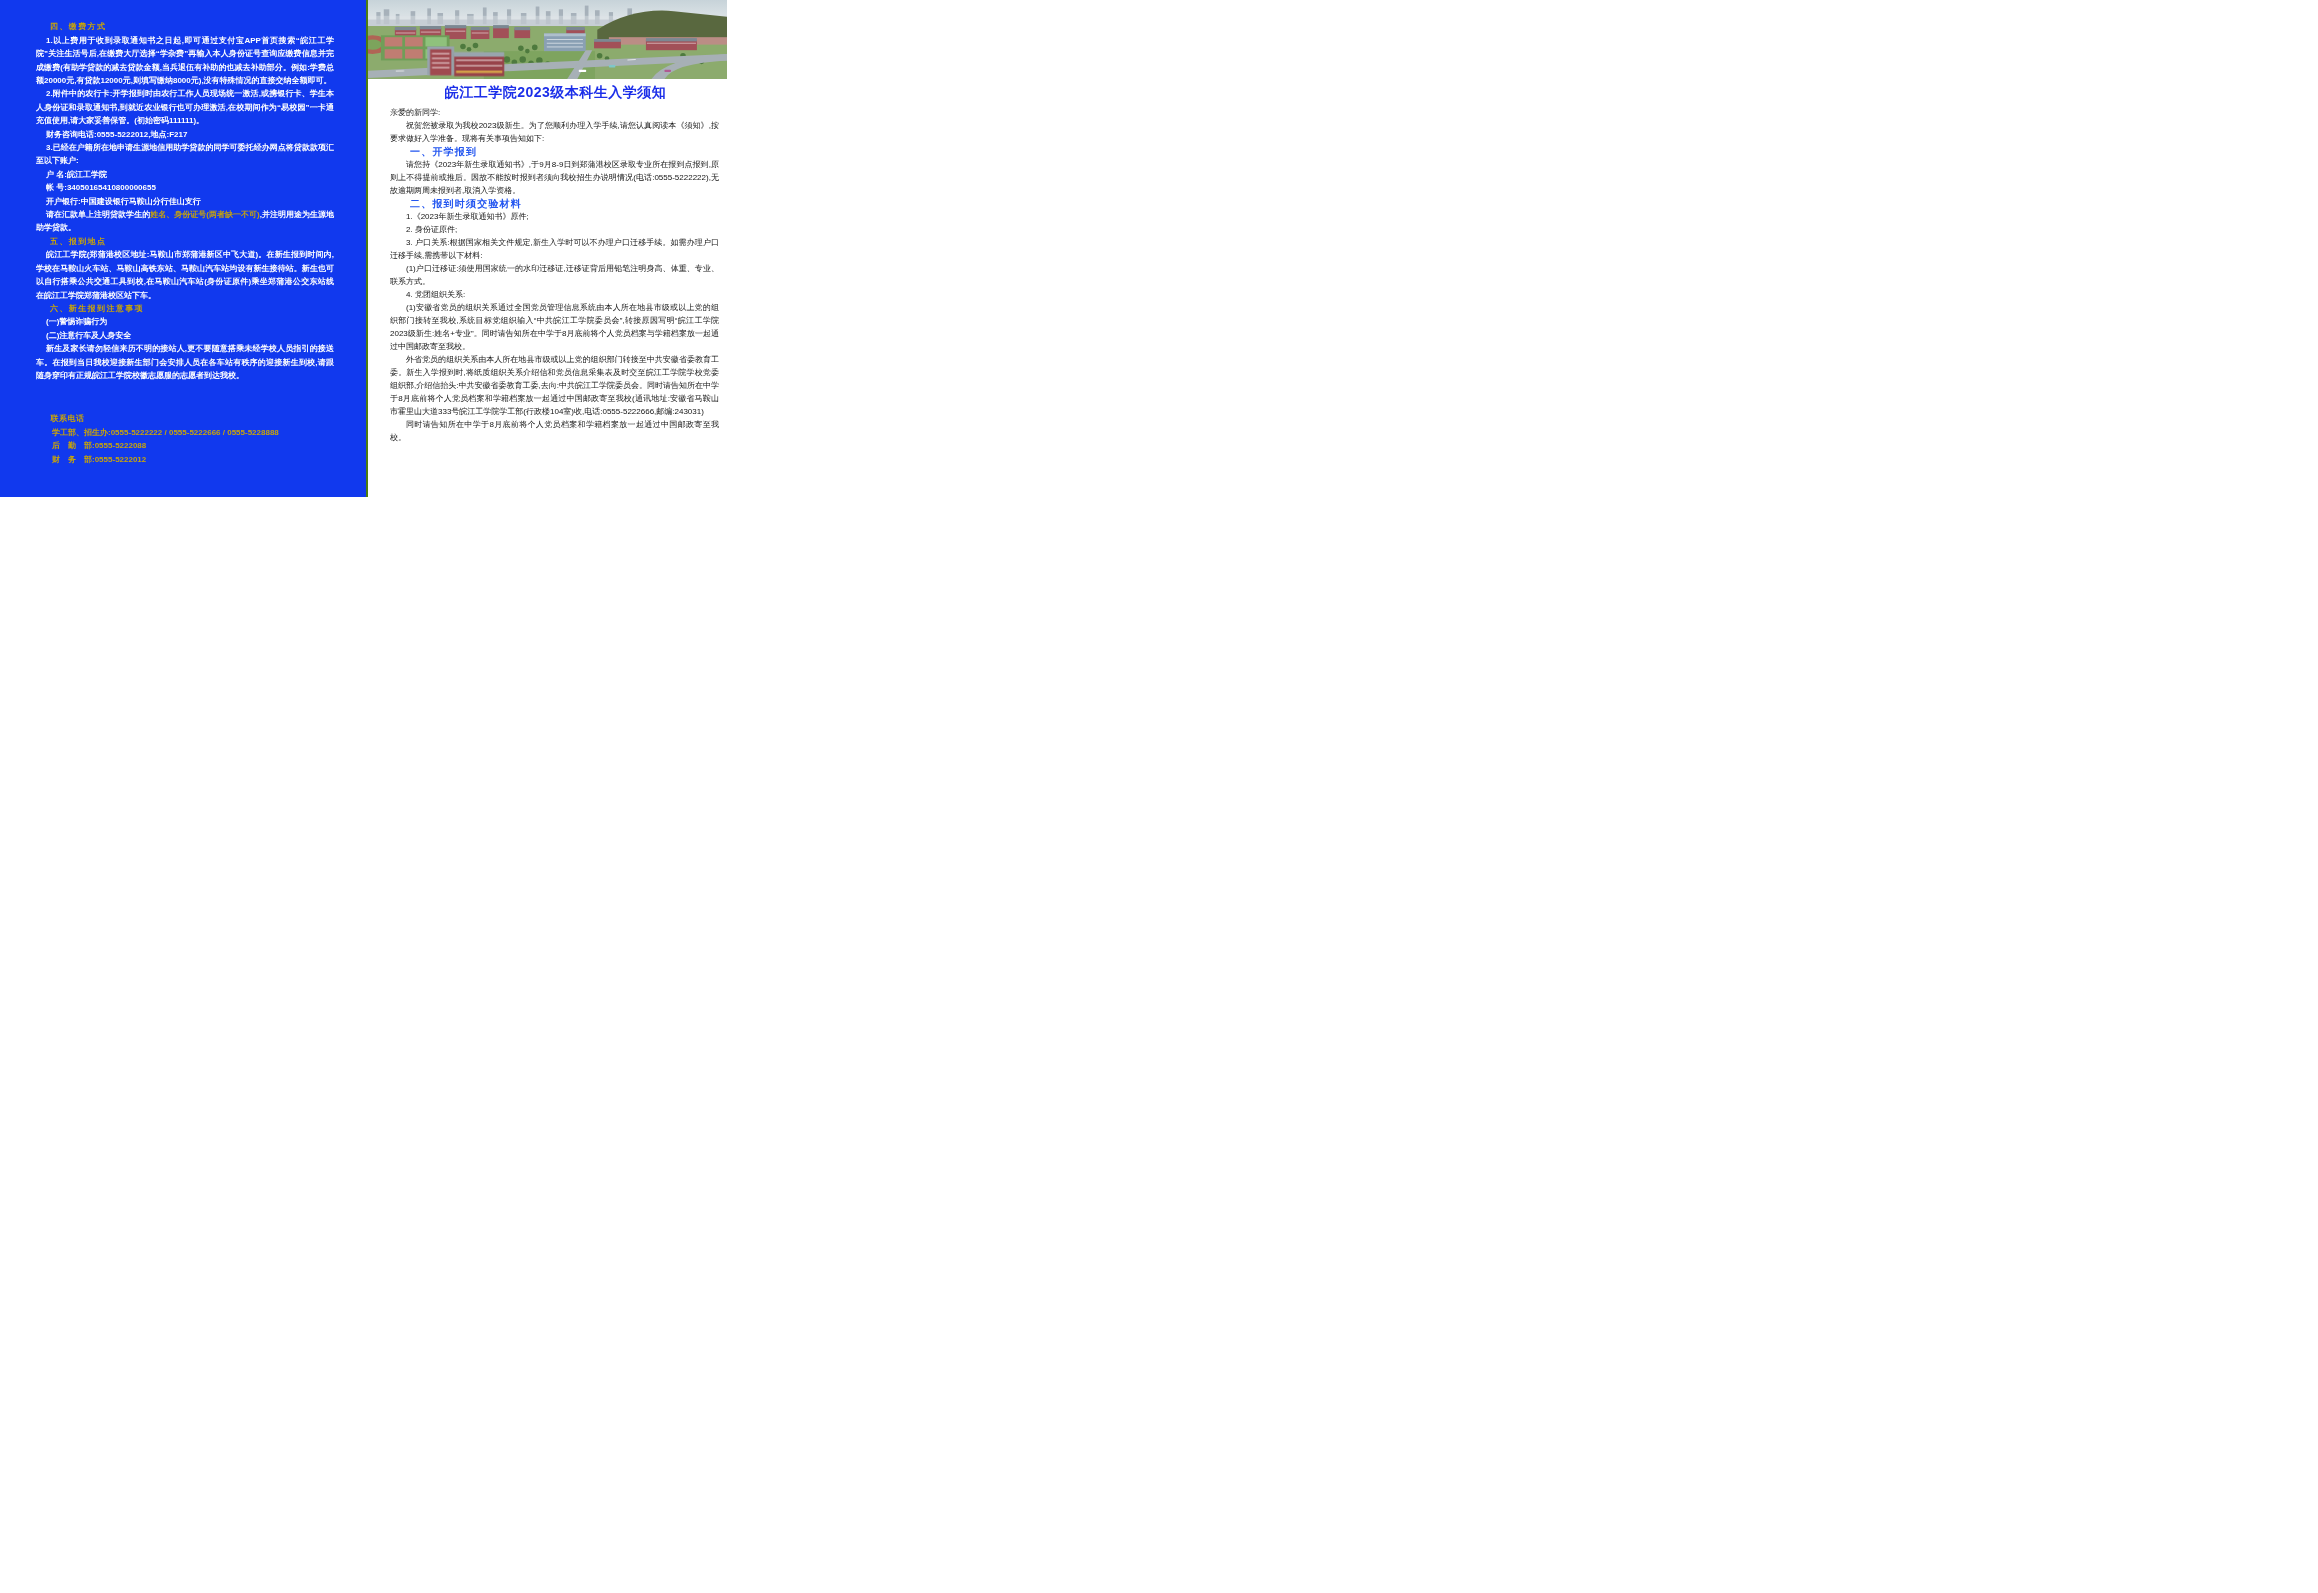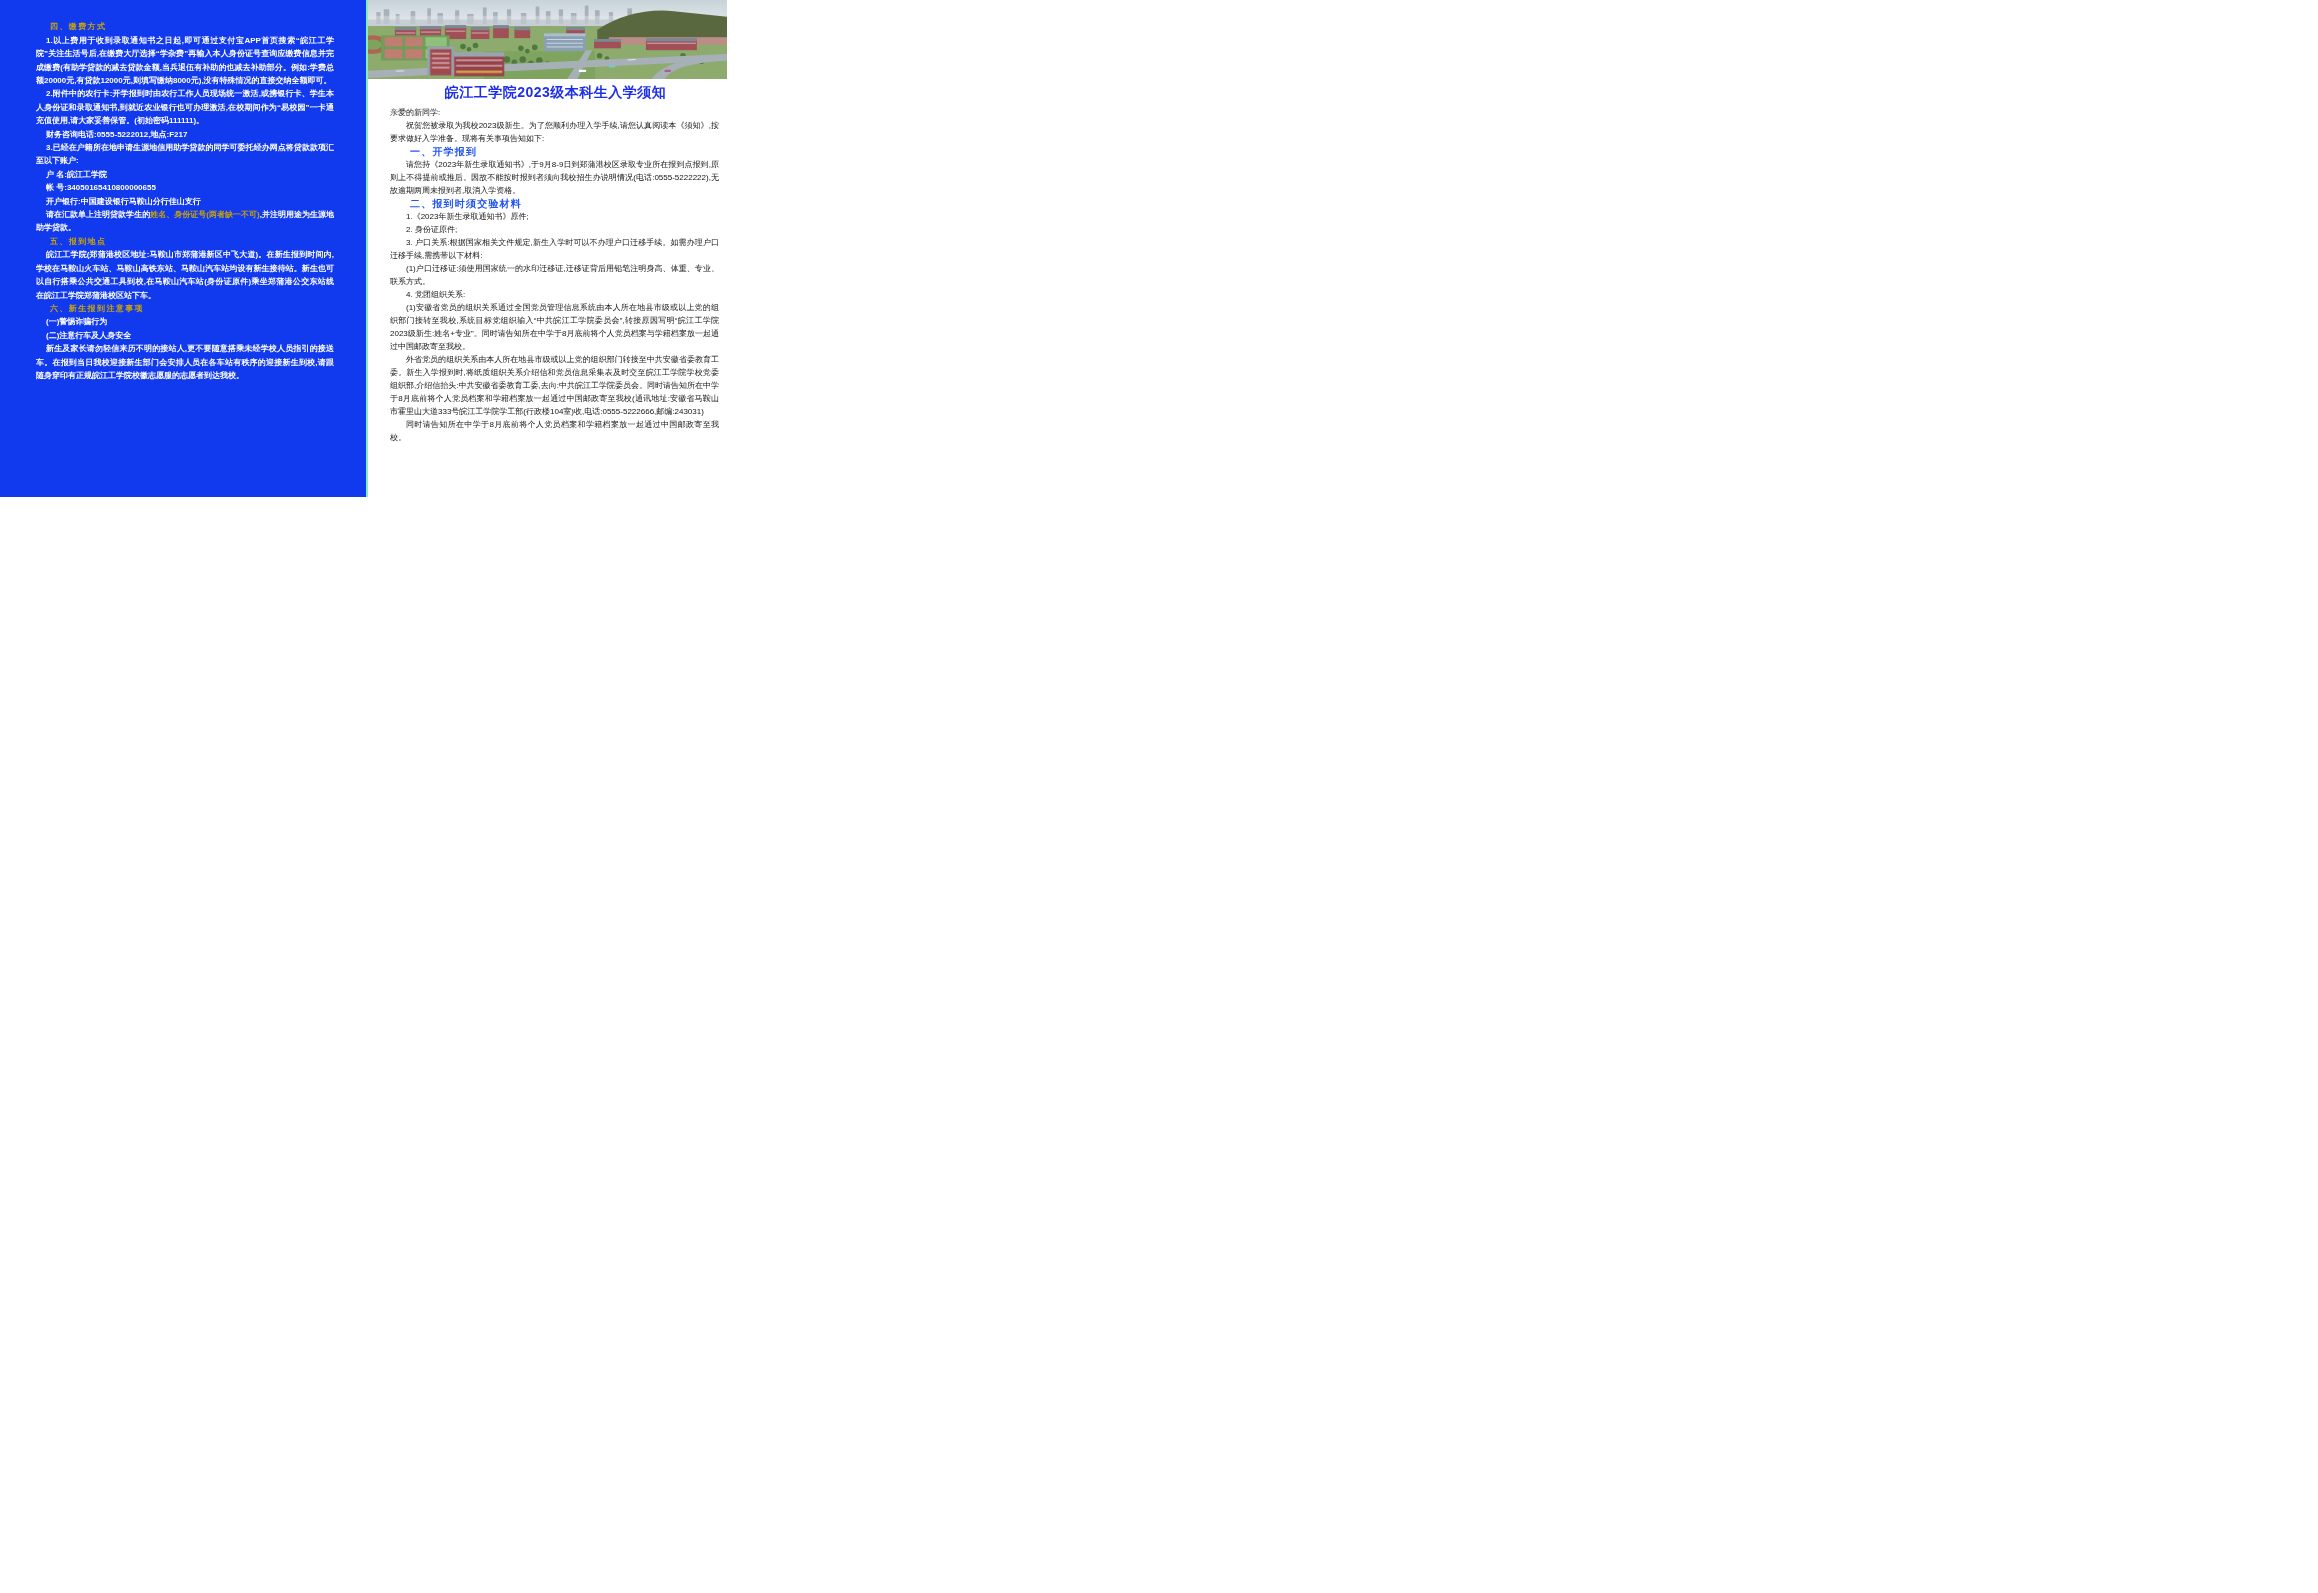--- a/index.html
+++ b/index.html
@@ -1,18 +1,18 @@
 <!DOCTYPE html>
 <html style="font-size:7.4px"><head>
 <meta charset="utf-8">
 <style>
   html,body { margin:0; padding:0; background:#ffffff; }
   .sheet {
     position:relative; width:727px; height:497px; overflow:hidden;
-    background:#86efac; font-family:"Liberation Sans","DejaVu Sans",sans-serif;
+    background:#4d7c0f; font-family:"Liberation Sans","DejaVu Sans",sans-serif;
   }
 
   
   .page-left {
     position:absolute; left:0; top:0; width:366px; height:497px;
     background:#1139ee; color:#ffffff;
   }
   .lp-content {
     position:absolute; left:36px; top:20.4px; width:298px;
     font-size:8px; line-height:13.4px; font-weight:700; text-align:justify;
@@ -71,20 +71,26 @@
       <p class="ind"><span>请在汇款单上注明贷款学生的</span><span class="gold">姓名、身份证号(两者缺一不可)</span><span>,并注明用途为生源地助学贷款。</span></p>
 
       <p class="lp-heading">五、报到地点</p>
       <p class="ind">皖江工学院(郑蒲港校区地址:马鞍山市郑蒲港新区中飞大道)。在新生报到时间内,学校在马鞍山火车站、马鞍山高铁东站、马鞍山汽车站均设有新生接待站。新生也可以自行搭乘公共交通工具到校,在马鞍山汽车站(身份证原件)乘坐郑蒲港公交东站线　在皖江工学院郑蒲港校区站下车。</p>
 
       <p class="lp-heading">六、新生报到注意事项</p>
       <p class="line1">(一)警惕诈骗行为</p>
       <p class="line1">(二)注意行车及人身安全</p>
       <p class="ind">新生及家长请勿轻信来历不明的接站人,更不要随意搭乘未经学校人员指引的接送车。在报到当日我校迎接新生部门会安排人员在各车站有秩序的迎接新生到校,请跟随身穿印有正规皖江工学院校徽志愿服的志愿者到达我校。</p>
 
+      <div class="contact-block">
+        <p class="c-title">联系电话</p>
+        <p>学工部、招生办:0555-5222222 / 0555-5222666 / 0555-5228888</p>
+        <p>后　勤　部:0555-5222088</p>
+        <p>财　务　部:0555-5222012</p>
+      </div>
 
     </div>
   </section>
 
   <section class="page-right">
 
     <div class="photo">
       <svg viewBox="0 0 775 170" preserveAspectRatio="none">
         <defs>
           <linearGradient id="sky" x1="0" y1="0" x2="0" y2="1">

